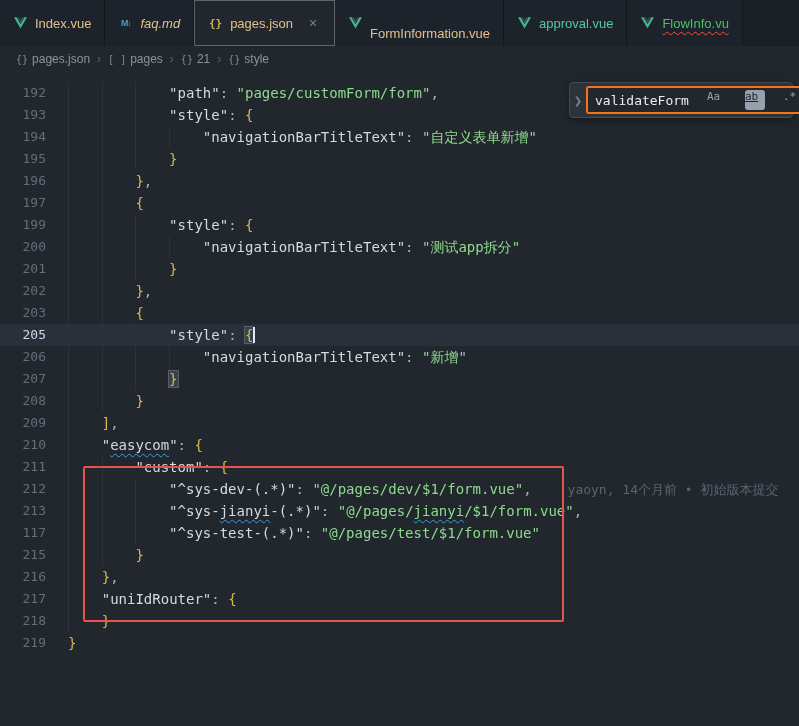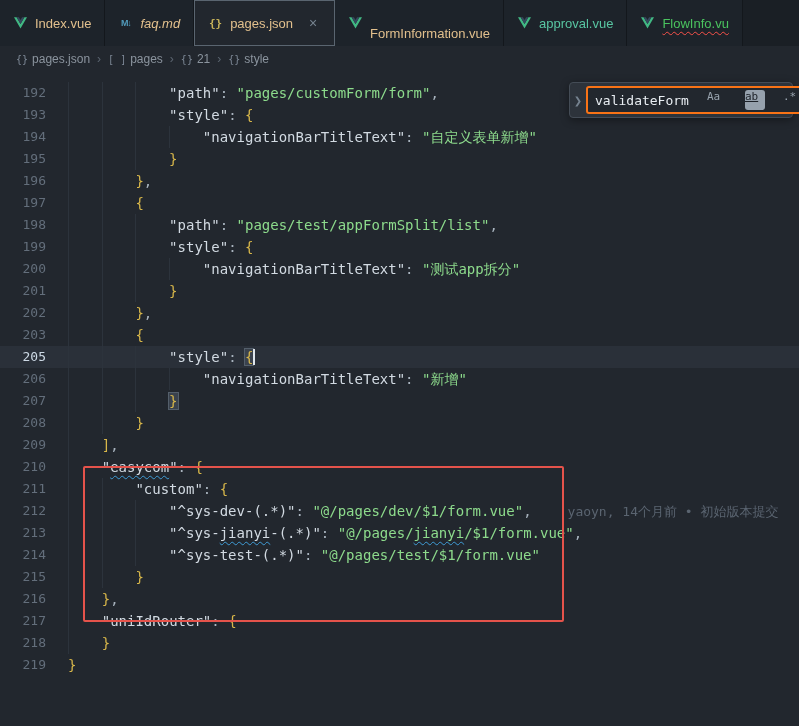--- a/index.html
+++ b/index.html
@@ -160,24 +160,20 @@
         </div>
         <div class="code-row">
           <div class="ln">196</div>
           <div class="lc"><span class="ig">    </span><span class="ig">    </span><span class="tk-b">}</span><span class="tk-p">,</span></div>
         </div>
         <div class="code-row">
           <div class="ln">197</div>
           <div class="lc"><span class="ig">    </span><span class="ig">    </span><span class="tk-b">{</span></div>
         </div>
         <div class="code-row">
-          <div class="ln">198</div>
-          <div class="lc"><span class="ig">    </span><span class="ig">    </span><span class="ig">    </span><span class="tk-k">"path"</span><span class="tk-p">: </span><span class="tk-s">"pages/test/appFormSplit/list"</span><span class="tk-p">,</span></div>
-        </div>
-        <div class="code-row">
           <div class="ln">199</div>
           <div class="lc"><span class="ig">    </span><span class="ig">    </span><span class="ig">    </span><span class="tk-k">"style"</span><span class="tk-p">: </span><span class="tk-b">{</span></div>
         </div>
         <div class="code-row">
           <div class="ln">200</div>
           <div class="lc"><span class="ig">    </span><span class="ig">    </span><span class="ig">    </span><span class="ig">    </span><span class="tk-k">"navigationBarTitleText"</span><span class="tk-p">: </span><span class="tk-s">"测试app拆分"</span></div>
         </div>
         <div class="code-row">
           <div class="ln">201</div>
           <div class="lc"><span class="ig">    </span><span class="ig">    </span><span class="ig">    </span><span class="tk-b">}</span></div>
@@ -220,21 +216,21 @@
         </div>
         <div class="code-row">
           <div class="ln">212</div>
           <div class="lc"><span class="ig">    </span><span class="ig">    </span><span class="ig">    </span><span class="tk-k">"^sys-dev-(.*)"</span><span class="tk-p">: </span><span class="tk-s">"@/pages/dev/$1/form.vue"</span><span class="tk-p">,</span><span class="blame">yaoyn, 14个月前 • 初始版本提交</span></div>
         </div>
         <div class="code-row">
           <div class="ln">213</div>
           <div class="lc"><span class="ig">    </span><span class="ig">    </span><span class="ig">    </span><span class="tk-k">"^sys-</span><span class="tk-k sq">jianyi</span><span class="tk-k">-(.*)"</span><span class="tk-p">: </span><span class="tk-s">"@/pages/</span><span class="tk-s sq">jianyi</span><span class="tk-s">/$1/form.vue"</span><span class="tk-p">,</span></div>
         </div>
         <div class="code-row">
-          <div class="ln">214</div>
+          <div class="ln">117</div>
           <div class="lc"><span class="ig">    </span><span class="ig">    </span><span class="ig">    </span><span class="tk-k">"^sys-test-(.*)"</span><span class="tk-p">: </span><span class="tk-s">"@/pages/test/$1/form.vue"</span></div>
         </div>
         <div class="code-row">
           <div class="ln">215</div>
           <div class="lc"><span class="ig">    </span><span class="ig">    </span><span class="tk-b">}</span></div>
         </div>
         <div class="code-row">
           <div class="ln">216</div>
           <div class="lc"><span class="ig">    </span><span class="tk-b">}</span><span class="tk-p">,</span></div>
         </div>

